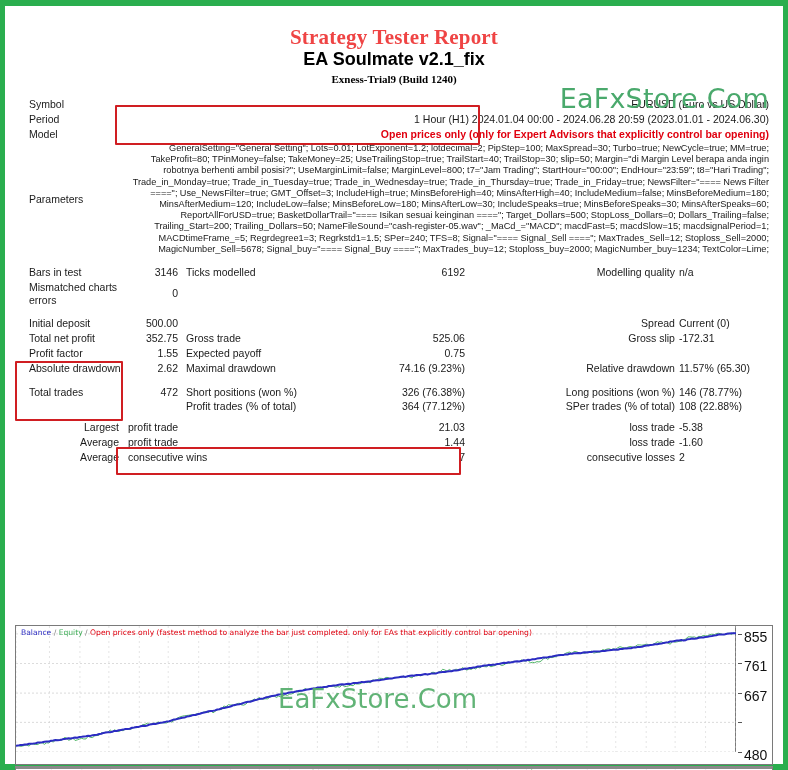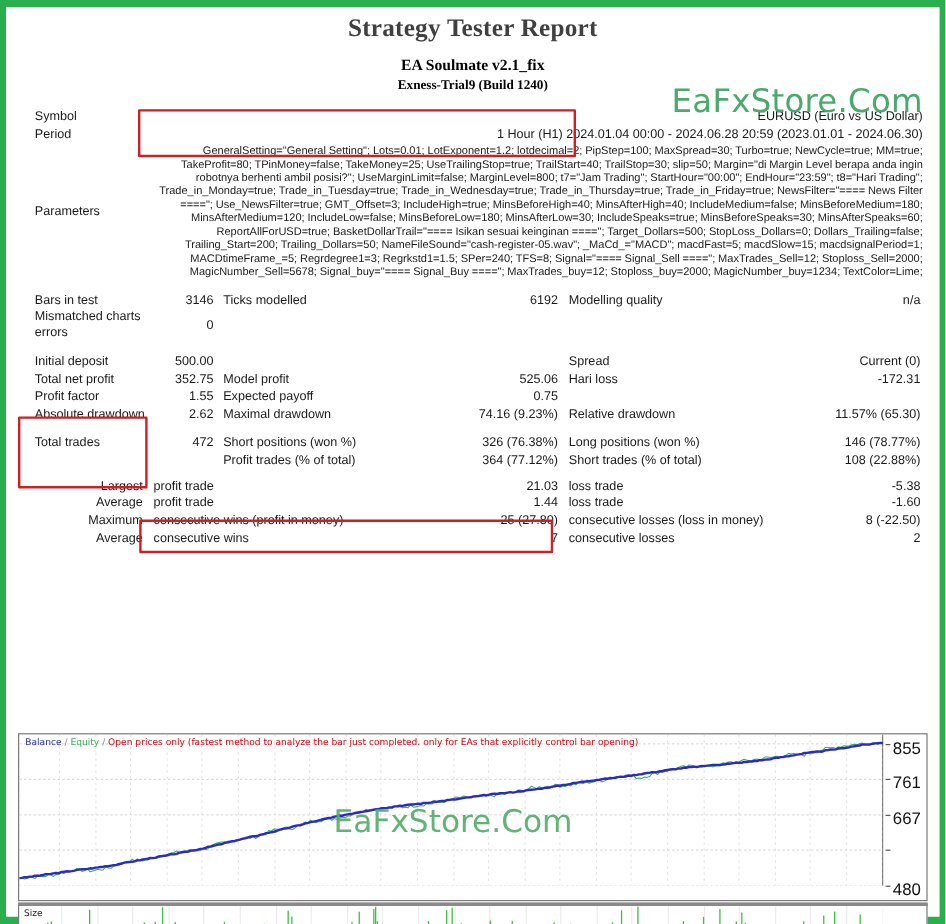--- a/index.html
+++ b/index.html
@@ -28,31 +28,31 @@
     padding: 0 10px;
   }
 
   
   .title1 {
     text-align: center;
     font-family: "Liberation Serif", serif;
     font-weight: bold;
     font-size: 21px;
     letter-spacing: 0.2px;
-    color: #404040;
-    margin-top: 5px;
+    color: #ef4444;
+    margin-top: 19px;
     line-height: 1.15;
   }
   .title2 {
     text-align: center;
-    font-family: Liberation Serif, serif;
+    font-family: Liberation Sans, sans-serif;
     font-weight: bold;
-    font-size: 13px;
+    font-size: 18px;
     color: #000;
-    margin-top: 12px;
+    margin-top: 0;
     line-height: 1.15;
   }
   .title3 {
     text-align: center;
     font-family: "Liberation Serif", serif;
     font-weight: bold;
     font-size: 11px;
     color: #000;
     margin-top: 3px;
     line-height: 1.15;
@@ -80,22 +80,22 @@
     padding: 1px 4px 1px 0;
     vertical-align: top;
     line-height: 1.22;
   }
   .lbl      { width: 110px; text-align: left; padding-left: 14px !important; }
   .lbl-r    { width: 110px; text-align: right; padding-right: 6px !important; }
   .val      { text-align: right; }
   .numA     { width: 56px;  text-align: right; padding-right: 5px !important; }
   .midlbl   { text-align: left; padding-left: 3px !important; }
   .numB     { width: 78px; text-align: right; padding-right: 6px !important; }
-  .rgtlbl   { text-align: left; padding-left: 3px !important; }
-  .numC     { width: 92px; text-align: right; padding-right: 6px !important; }
+  .rgtlbl   { text-align: right; padding-left: 3px !important; }
+  .numC     { width: 92px; padding-right: 6px !important; }
 
   .red    { color: #e0000f; font-weight: bold; }
   .params { font-size: 9.2px; line-height: 1.30; color: #1a1a1a; word-spacing: -0.2px; }
 
   .spacer-row td { height: 9px; }
 
   
   .box {
     position: absolute;
     border: 2.5px solid #d01e22;
@@ -198,20 +198,24 @@
     <tbody>
           <tr>
       <td class="lbl">Symbol</td>
       <td colspan="5" class="val">EURUSD (Euro vs US Dollar)</td>
     </tr>
     <tr>
       <td class="lbl">Period</td>
       <td colspan="5" class="val">1 Hour (H1) 2024.01.04 00:00 - 2024.06.28 20:59 (2023.01.01 - 2024.06.30)</td>
     </tr>
     <tr>
+      <td class="lbl">Model</td>
+      <td colspan="5" class="val red">Open prices only (only for Expert Advisors that explicitly control bar opening)</td>
+    </tr>
+    <tr>
       <td class="lbl" style="vertical-align:middle">Parameters</td>
       <td colspan="5" class="val params">GeneralSetting="General Setting"; Lots=0.01; LotExponent=1.2; lotdecimal=2; PipStep=100; MaxSpread=30; Turbo=true; NewCycle=true; MM=true; TakeProfit=80; TPinMoney=false; TakeMoney=25; UseTrailingStop=true; TrailStart=40; TrailStop=30; slip=50; Margin="di Margin Level berapa anda ingin robotnya berhenti ambil posisi?"; UseMarginLimit=false; MarginLevel=800; t7="Jam Trading"; StartHour="00:00"; EndHour="23:59"; t8="Hari Trading"; Trade_in_Monday=true; Trade_in_Tuesday=true; Trade_in_Wednesday=true; Trade_in_Thursday=true; Trade_in_Friday=true; NewsFilter="==== News Filter ===="; Use_NewsFilter=true; GMT_Offset=3; IncludeHigh=true; MinsBeforeHigh=40; MinsAfterHigh=40; IncludeMedium=false; MinsBeforeMedium=180; MinsAfterMedium=120; IncludeLow=false; MinsBeforeLow=180; MinsAfterLow=30; IncludeSpeaks=true; MinsBeforeSpeaks=30; MinsAfterSpeaks=60; ReportAllForUSD=true; BasketDollarTrail="==== Isikan sesuai keinginan ===="; Target_Dollars=500; StopLoss_Dollars=0; Dollars_Trailing=false; Trailing_Start=200; Trailing_Dollars=50; NameFileSound="cash-register-05.wav"; _MaCd_="MACD"; macdFast=5; macdSlow=15; macdsignalPeriod=1; MACDtimeFrame_=5; Regrdegree1=3; Regrkstd1=1.5; SPer=240; TFS=8; Signal="==== Signal_Sell ===="; MaxTrades_Sell=12; Stoploss_Sell=2000; MagicNumber_Sell=5678; Signal_buy="==== Signal_Buy ===="; MaxTrades_buy=12; Stoploss_buy=2000; MagicNumber_buy=1234; TextColor=Lime;</td>
     </tr>
 
     <tr class="spacer-row">
             <td colspan="6"></td>
           </tr>
 
     <tr>
       <td class="lbl">Bars in test</td>
@@ -238,23 +242,23 @@
       <td class="lbl">Initial deposit</td>
       <td class="numA" style="vertical-align:middle">500.00</td>
       <td class="midlbl"></td>
       <td class="numB"></td>
       <td class="rgtlbl" style="vertical-align:middle">Spread</td>
       <td class="numC" style="vertical-align:middle">Current (0)</td>
     </tr>
     <tr>
       <td class="lbl">Total net profit</td>
       <td class="numA" style="vertical-align:middle">352.75</td>
-      <td class="midlbl" style="vertical-align:middle">Model profit</td>
+      <td class="midlbl" style="vertical-align:middle">Gross trade</td>
       <td class="numB" style="vertical-align:middle">525.06</td>
-      <td class="rgtlbl" style="vertical-align:middle">Hari loss</td>
+      <td class="rgtlbl" style="vertical-align:middle">Gross slip</td>
       <td class="numC" style="vertical-align:middle">-172.31</td>
     </tr>
     <tr>
       <td class="lbl">Profit factor</td>
       <td class="numA">1.55</td>
       <td class="midlbl">Expected payoff</td>
       <td class="numB">0.75</td>
       <td class="rgtlbl"></td>
       <td class="numC"></td>
     </tr>
@@ -277,48 +281,41 @@
       <td class="midlbl">Short positions (won %)</td>
       <td class="numB">326 (76.38%)</td>
       <td class="rgtlbl">Long positions (won %)</td>
       <td class="numC">146 (78.77%)</td>
     </tr>
     <tr>
       <td class="lbl"></td>
       <td class="numA"></td>
       <td class="midlbl">Profit trades (% of total)</td>
       <td class="numB">364 (77.12%)</td>
-      <td class="rgtlbl">Short trades (% of total)</td>
+      <td class="rgtlbl">SPer trades (% of total)</td>
       <td class="numC">108 (22.88%)</td>
     </tr>
 
     <tr class="spacer-row">
             <td colspan="6" style="height:6px"></td>
           </tr>
 
     <tr>
       <td class="lbl-r">Largest</td>
       <td colspan="2" class="midlbl">profit trade</td>
       <td class="numB">21.03</td>
       <td class="rgtlbl">loss trade</td>
       <td class="numC">-5.38</td>
     </tr>
     <tr>
       <td class="lbl-r">Average</td>
       <td colspan="2" class="midlbl">profit trade</td>
       <td class="numB">1.44</td>
       <td class="rgtlbl">loss trade</td>
       <td class="numC">-1.60</td>
-    </tr>
-    <tr>
-      <td class="lbl-r">Maximum</td>
-      <td colspan="2" class="midlbl">consecutive wins (profit in money)</td>
-      <td class="numB">25 (27.80)</td>
-      <td class="rgtlbl">consecutive losses (loss in money)</td>
-      <td class="numC">8 (-22.50)</td>
     </tr>
     <tr>
       <td class="lbl-r">Average</td>
       <td colspan="2" class="midlbl">consecutive wins</td>
       <td class="numB">7</td>
       <td class="rgtlbl">consecutive losses</td>
       <td class="numC">2</td>
     </tr>
   </tbody>
       </table>

